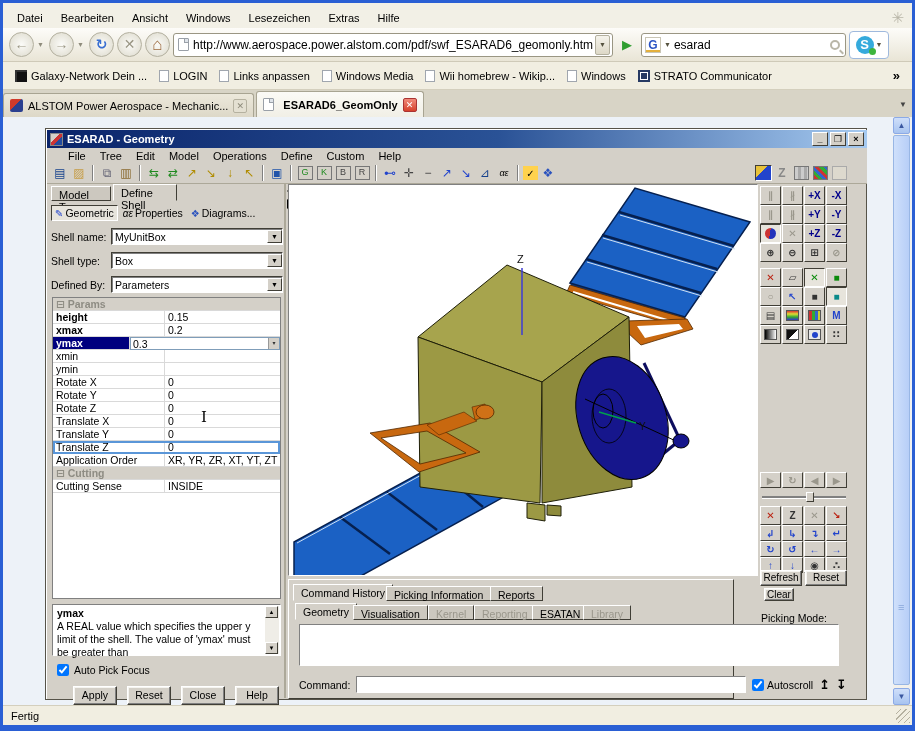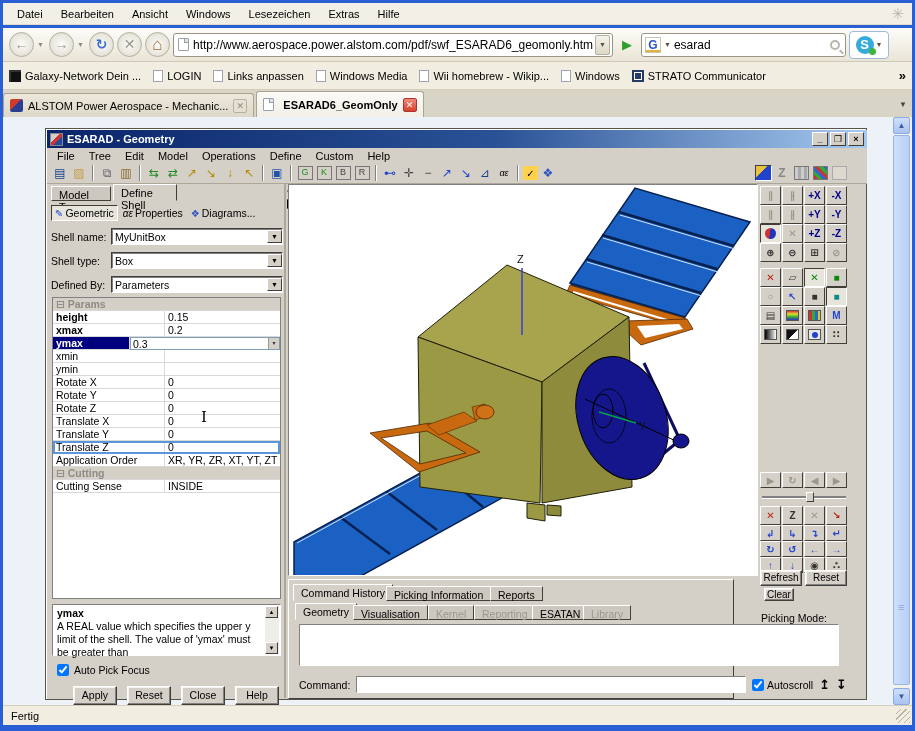--- a/index.html
+++ b/index.html
@@ -1,21 +1,21 @@
 <!DOCTYPE html>
 <html><head>
 <meta charset="utf-8">
 <style>
   * { margin:0; padding:0; box-sizing:border-box; font-family:"Liberation Sans","DejaVu Sans",sans-serif; }
   html,body { width:915px; height:731px; overflow:hidden; background:#2a5fd4; }
   #stage { position:relative; width:915px; height:731px; background:#2a5fd4; font-size:11px; color:#000; }
   .abs { position:absolute; }
 
   
-  #menubar { left:3px; top:3px; width:909px; height:22px; background:#f2f0e6; display:flex; align-items:center; gap:2px; padding-left:6px; border-bottom:1px solid #e0dccb; }
+  #menubar { left:3px; top:3px; width:909px; height:31px; background:#f2f0e6; display:flex; align-items:center; gap:2px; padding-left:6px; border-bottom:1px solid #e0dccb; }
   .menu-item { padding:3px 8px; cursor:default; }
   #throbber { margin-left:auto; margin-right:8px; color:#b9b6a8; font-size:15px; }
   #navbar { left:3px; top:28px; width:909px; height:34px; background:linear-gradient(#fdfcf9,#e9e5d6); border-bottom:1px solid #cfcab8; display:flex; align-items:center; padding:0 6px; gap:3px; }
   .nav-circle { width:25px; height:25px; border-radius:50%; border:1px solid #b3b09f; background:radial-gradient(#fbfbf8,#dcd9cb); color:#9a9684; font-size:14px; text-align:center; line-height:23px; font-weight:bold; }
   .nav-dd { width:9px; height:14px; color:#8f8c7c; font-size:7px; line-height:14px; }
   #reload-btn { color:#3a6fd1; }
   #home-btn { color:#9c6b3f; font-size:17px; }
   #urlbox { flex:0 0 440px; height:24px; background:#fff; border:1px solid #9a9683; border-radius:3px; display:flex; align-items:center; padding:0 2px 0 4px; }
   #urlbox input { flex:1; border:none; outline:none; font-size:12px; height:20px; }
   .favicon-page { width:11px; height:13px; background:#fff; border:1px solid #9aa0a8; border-radius:1px; margin-right:4px; position:relative; }
@@ -26,21 +26,21 @@
   #g-logo { font-weight:bold; color:#2a53c4; border:1px solid #c9c5b4; width:16px; height:16px; text-align:center; line-height:15px; font-size:12px; background:#fff; box-shadow:inset 0 -2px 0 #e4b03c; }
   #searchbox .dd { font-size:7px; color:#55523f; margin:0 3px; }
   #searchbox input { flex:1; border:none; outline:none; font-size:12px; }
   #mag-icon { width:10px; height:10px; border:2px solid #b9b6a8; border-radius:50%; position:relative; margin-right:2px; }
   #mag-icon::after { content:""; position:absolute; width:5px; height:2px; background:#b9b6a8; transform:rotate(45deg); left:7px; top:9px; }
   #skype-btn { width:40px; height:28px; background:#fff; border:1px solid #9fb9dd; border-radius:4px; display:flex; align-items:center; justify-content:center; gap:2px; }
   #skype-icon { width:18px; height:18px; border-radius:50%; background:#35aadc; color:#fff; font-weight:bold; text-align:center; line-height:18px; font-size:13px; position:relative; }
   #skype-icon::after { content:""; position:absolute; right:-2px; bottom:-1px; width:7px; height:7px; background:#3db53d; border-radius:50%; }
   #skype-btn .dd { font-size:7px; color:#55523f; }
 
-  #bookmarksbar { left:3px; top:62px; width:909px; height:28px; background:#f1eee1; border-bottom:1px solid #d4cfbd; display:flex; align-items:center; gap:4px; padding:0 2px; }
+  #bookmarksbar { left:3px; top:62px; width:909px; height:28px; background:#f1eee1; border-bottom:1px solid #d4cfbd; display:flex; align-items:center; gap:4px; padding:0 8px; }
   .bm-item { display:flex; align-items:center; gap:4px; padding:2px 4px; }
   .bm-page { width:10px; height:12px; background:#fff; border:1px solid #a0a6ae; }
   .bm-galaxy { width:12px; height:12px; background:#111; box-shadow:inset 2px 2px 0 #333; }
   .bm-strato { width:12px; height:12px; background:#273a63; box-shadow:inset 0 0 0 2px #273a63, inset 0 0 0 3px #fff; }
   #bm-overflow { margin-left:auto; font-weight:bold; font-size:13px; padding-right:4px; }
 
   #tabbar { left:3px; top:90px; width:909px; height:27px; background:#d8d4c6; display:flex; align-items:flex-end; }
   .tab { height:24px; display:flex; align-items:center; gap:5px; padding:0 6px; border:1px solid #a8a492; border-bottom:none; border-radius:3px 3px 0 0; background:linear-gradient(#ece8db,#ddd8c8); margin-right:2px; }
   .tab.active { background:linear-gradient(#fbfaf6,#f1efe6); height:26px; font-weight:bold; }
   .tab-close { width:14px; height:14px; border:1px solid #b5b1a0; border-radius:2px; background:#e4e0d2; color:#8d8a7a; font-size:9px; line-height:12px; text-align:center; }
@@ -55,21 +55,21 @@
   .scroll-btn { position:absolute; left:0; width:17px; height:17px; border-radius:2px; background:linear-gradient(#cfdffa,#a8c4f0); border:1px solid #8caae6; color:#3a57a0; font-size:8px; text-align:center; line-height:15px; }
   #scroll-thumb { position:absolute; left:0; top:18px; width:17px; height:550px; border-radius:2px; background:linear-gradient(90deg,#cfe0fb,#b7cef7); border:1px solid #98b6e4; }
   #scroll-thumb::after { content:"≡"; position:absolute; left:4px; top:465px; color:#89a7da; }
 
   
   #esarad { left:42px; top:11px; width:822px; height:572px; background:#d4d0c8; border:1px solid #565349; box-shadow:inset 1px 1px 0 #fff; }
   #es-title { left:1px; top:1px; width:820px; height:18px; background:linear-gradient(90deg,#0a246a,#2a5296 55%,#a6caf0); color:#fff; font-weight:bold; display:flex; align-items:center; padding:0 3px; gap:4px; }
   .es-app-icon { width:13px; height:13px; background:linear-gradient(135deg,#d4d0c8 40%,#c33 40%,#c33 60%,#224a9e 60%); border:1px solid #888; }
   #es-title .winbtns { margin-left:auto; display:flex; gap:2px; }
   .wbtn { width:16px; height:14px; background:#d4d0c8; border:1px solid; border-color:#fff #403e36 #403e36 #fff; color:#000; font-size:9px; font-weight:bold; text-align:center; line-height:12px; }
-  #es-menubar { left:1px; top:19px; width:820px; height:15px; background:#d4d0c8; display:flex; gap:2px; align-items:center; padding-left:4px; }
+  #es-menubar { left:1px; top:19px; width:820px; height:15px; background:#d4d0c8; display:flex; gap:2px; align-items:center; padding-left:15px; }
   .es-menu-item { padding:1px 6px; }
   #es-toolbar { left:1px; top:34px; width:820px; height:21px; background:#d4d0c8; border-bottom:1px solid #aca899; display:flex; align-items:center; padding:0 4px; gap:1px; }
   .ticon { width:18px; height:17px; display:inline-flex; align-items:center; justify-content:center; font-size:12px; }
   .tsep { width:2px; height:16px; border-left:1px solid #808080; border-right:1px solid #fff; margin:0 3px; }
   .tile { width:15px; height:14px; border:1px solid #777; display:inline-block; }
   .pressed { border:1px solid; border-color:#403e36 #fff #fff #403e36; background:#e3e0d8; }
 
   
   #es-left { left:3px; top:55px; width:237px; height:514px; background:#d4d0c8; border-right:2px solid #aca899; }
   .ltab { position:absolute; top:0; height:17px; border:1px solid; border-color:#fff #403e36 #d4d0c8 #fff; background:#d4d0c8; padding:2px 7px; }

